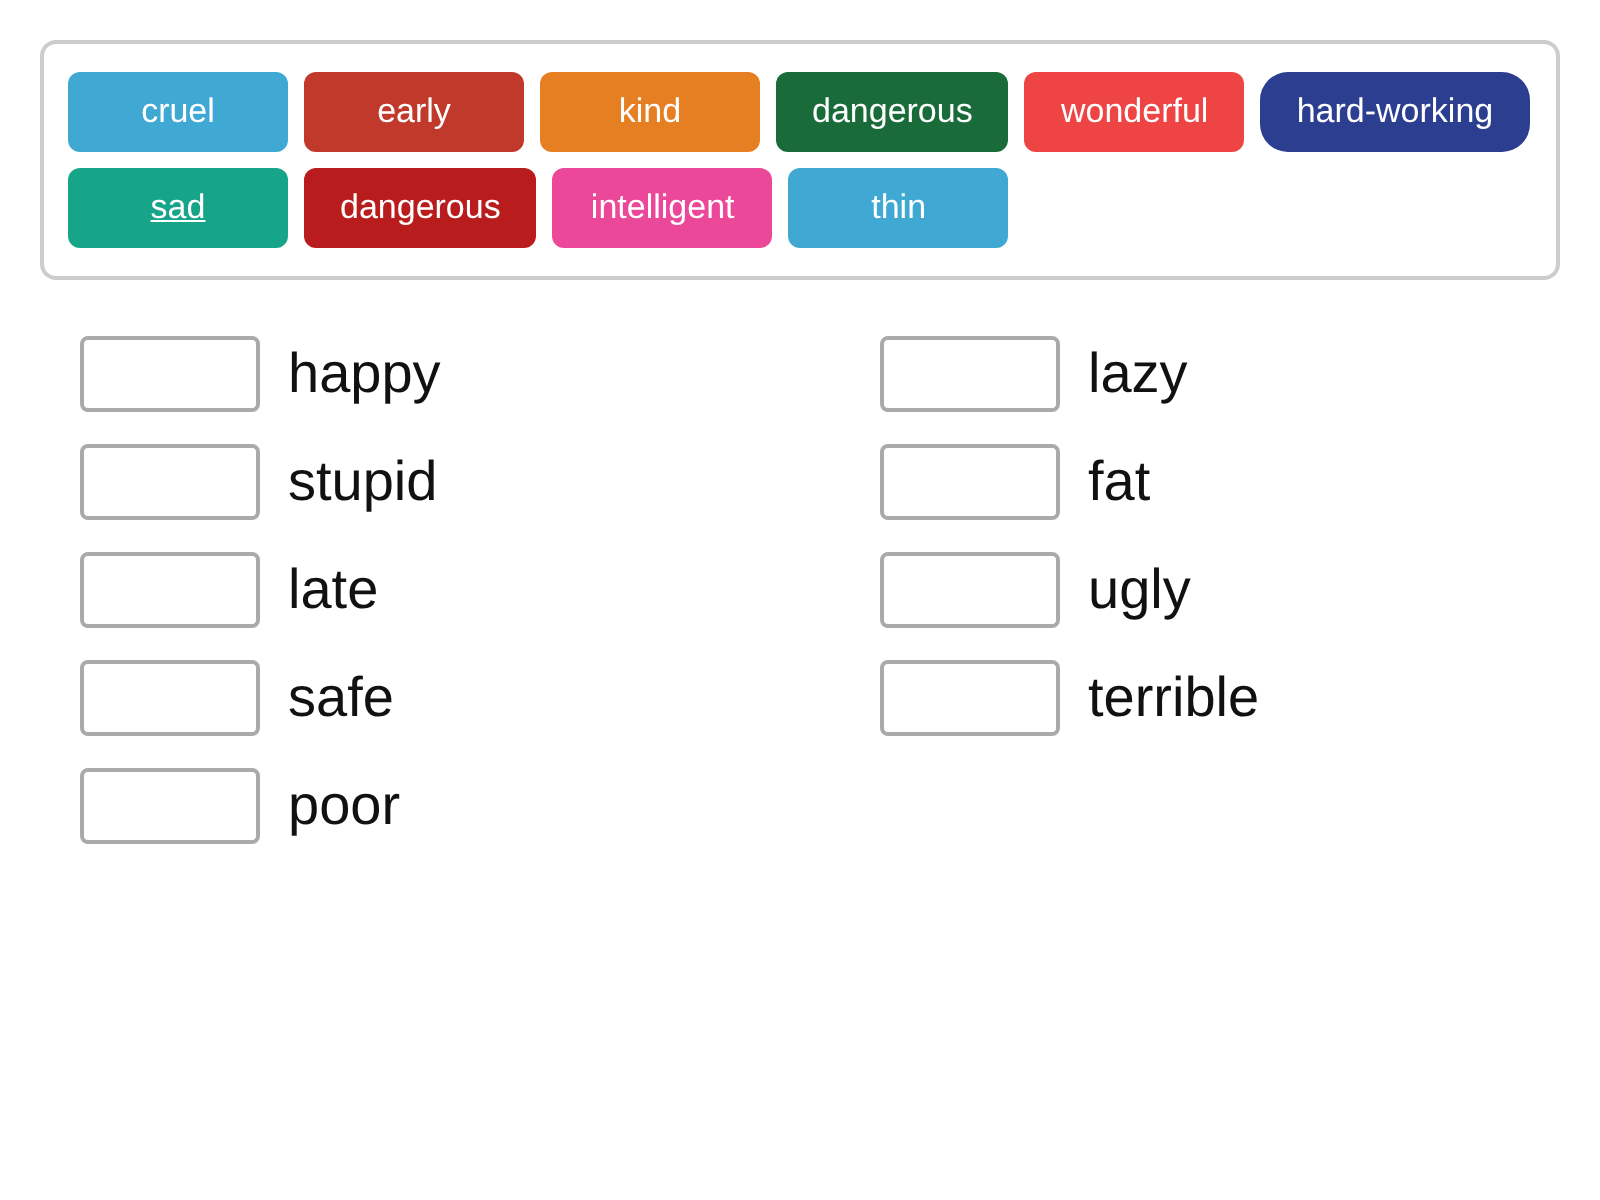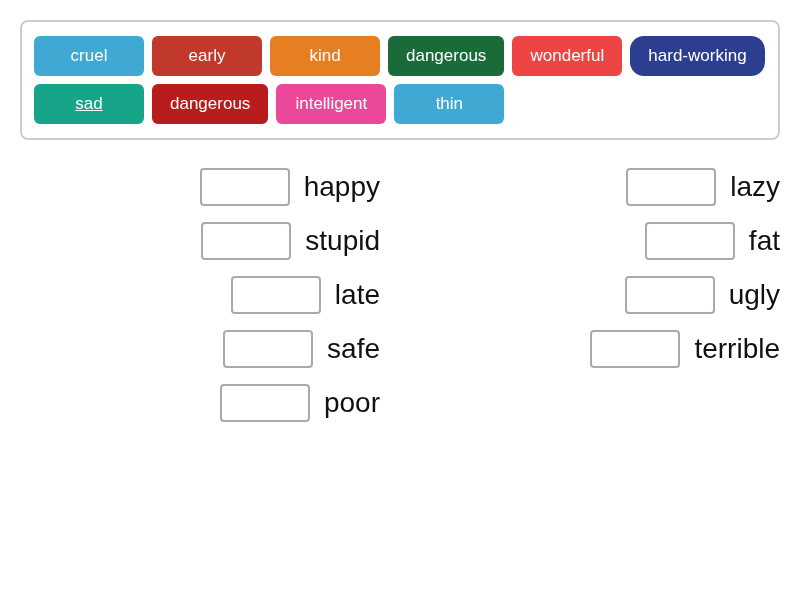--- a/index.html
+++ b/index.html
@@ -41,21 +41,20 @@
       grid-template-columns: 1fr 1fr;
       gap: 0 60px;
       padding-left: 20px;
     }
 
     .match-row {
       display: flex;
       align-items: center;
       margin-bottom: 16px;
       gap: 14px;
-      justify-content: flex-end;
     }
 
     .answer-box {
       width: 90px;
       height: 38px;
       border: 2px solid #aaa;
       border-radius: 4px;
       flex-shrink: 0;
     }
 

